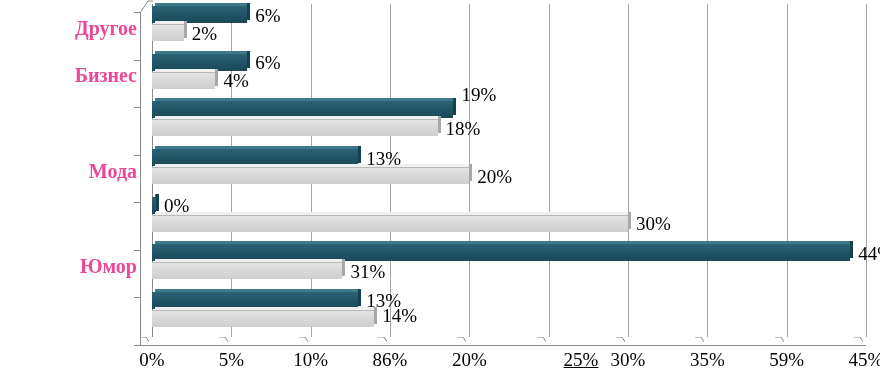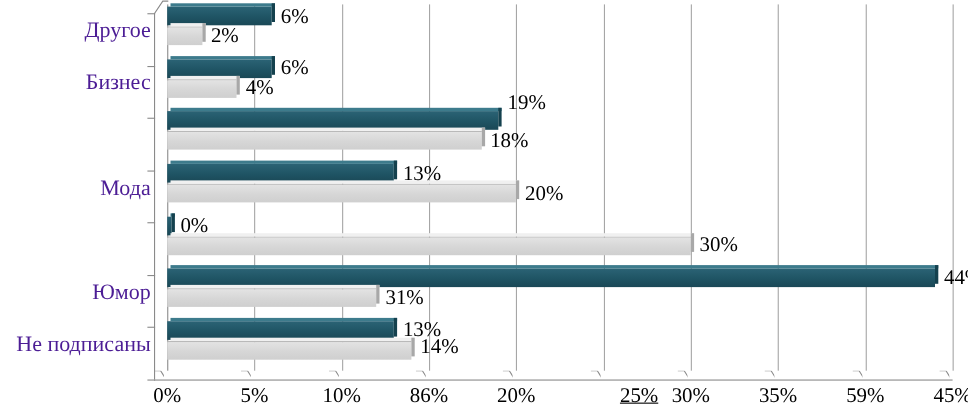--- a/index.html
+++ b/index.html
@@ -26,23 +26,24 @@
     left: 0; top: 0;
     width: 145px;
     height: 337px;
   }
   .cat-label {
     position: absolute;
     right: 8px;
     text-align: left;
     white-space: nowrap;
     font-size: 20px;
-    color: #4c1d95;
+    color: #ec4899;
     line-height: 1;
     transform: translateY(-50%);
+    font-weight: bold;
   }
 
   
   .plot {
     position: absolute;
     left: 152px;
     top: 4px;
     width: 714px;
     height: 333px;
   }
@@ -162,21 +163,20 @@
 </head>
 <body>
 
 <div id="chart-root">
 
   <div class="cat-labels">
       <div class="cat-label" style="top: 27.7857px;">Другое</div>
       <div class="cat-label" style="top: 75.3571px;">Бизнес</div>
       <div class="cat-label" style="top: 170.5px;">Мода</div>
       <div class="cat-label" style="top: 265.643px;">Юмор</div>
-      <div class="cat-label" style="top: 313.214px;">Не подписаны</div>
     </div>
 
   <div class="plot">
     <div class="y-axis-line"></div>
     <svg class="axis-3d-top" viewBox="0 0 14 14" xmlns="http://www.w3.org/2000/svg">
       <polyline points="0,13 8,1 13,1" fill="none" stroke="#8a8a8a" stroke-width="1"></polyline>
     </svg>
     <div id="gridlines">
         <div class="gridline zero" style="left: 0px;"></div>
         <div class="gridline" style="left: 79.3333px;"></div>

